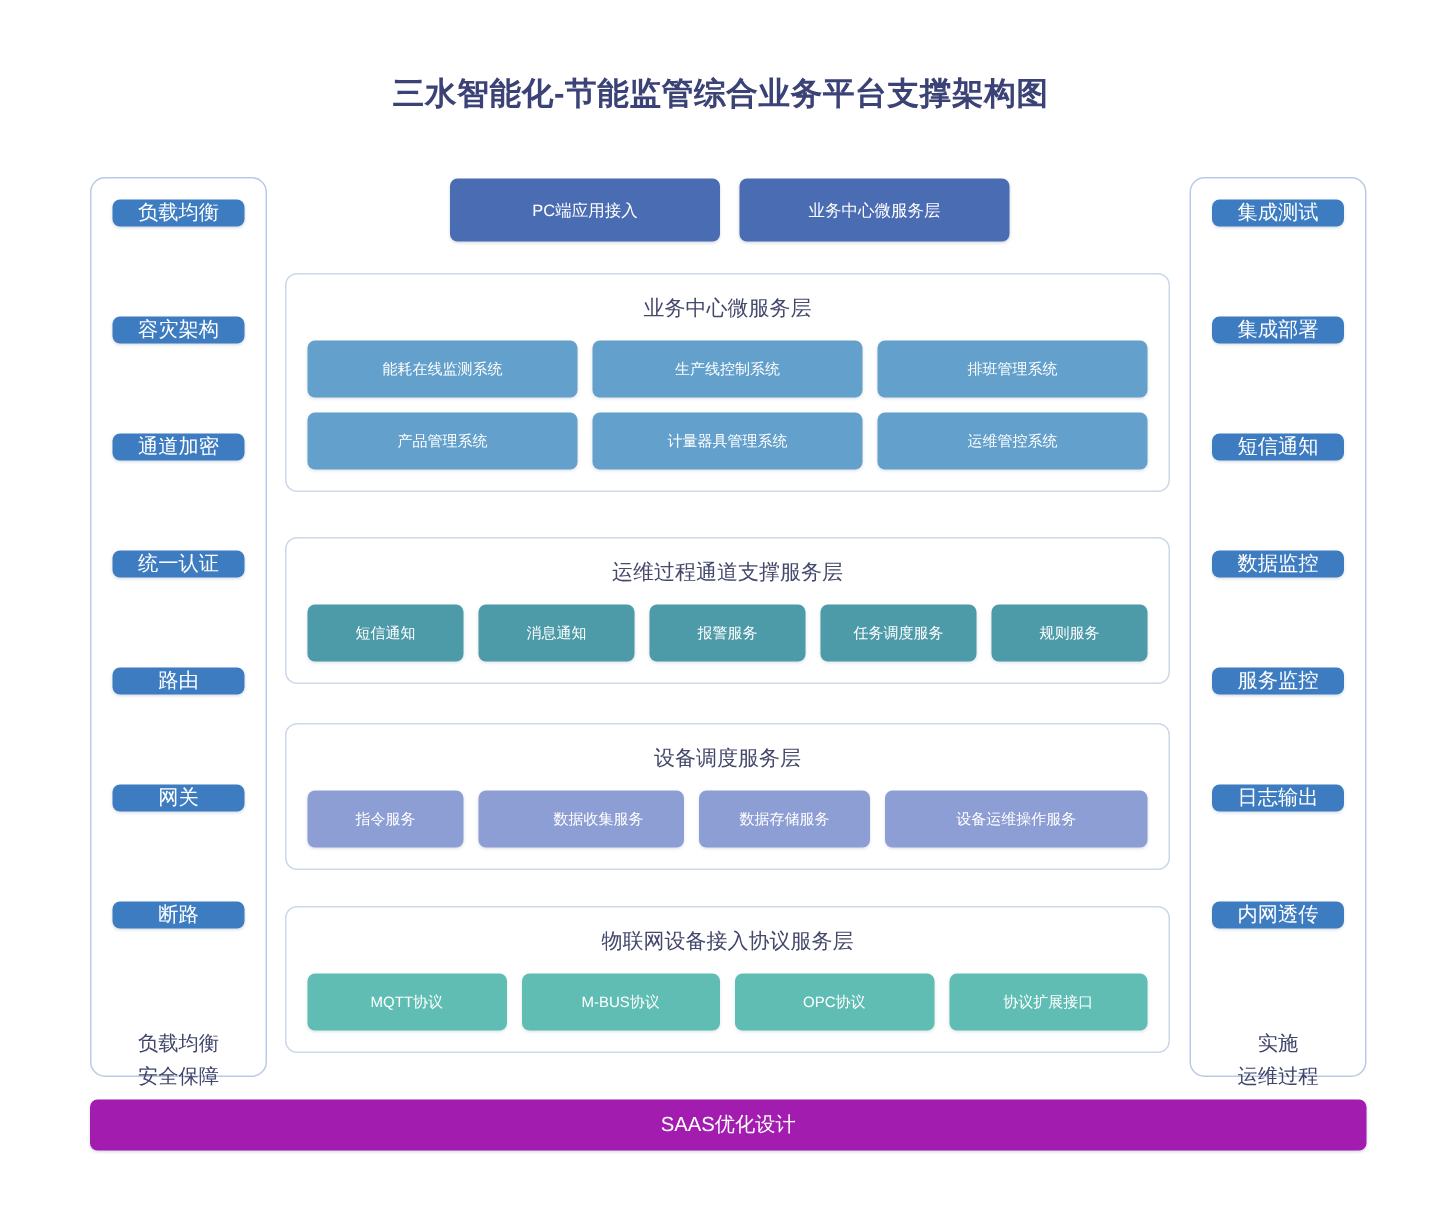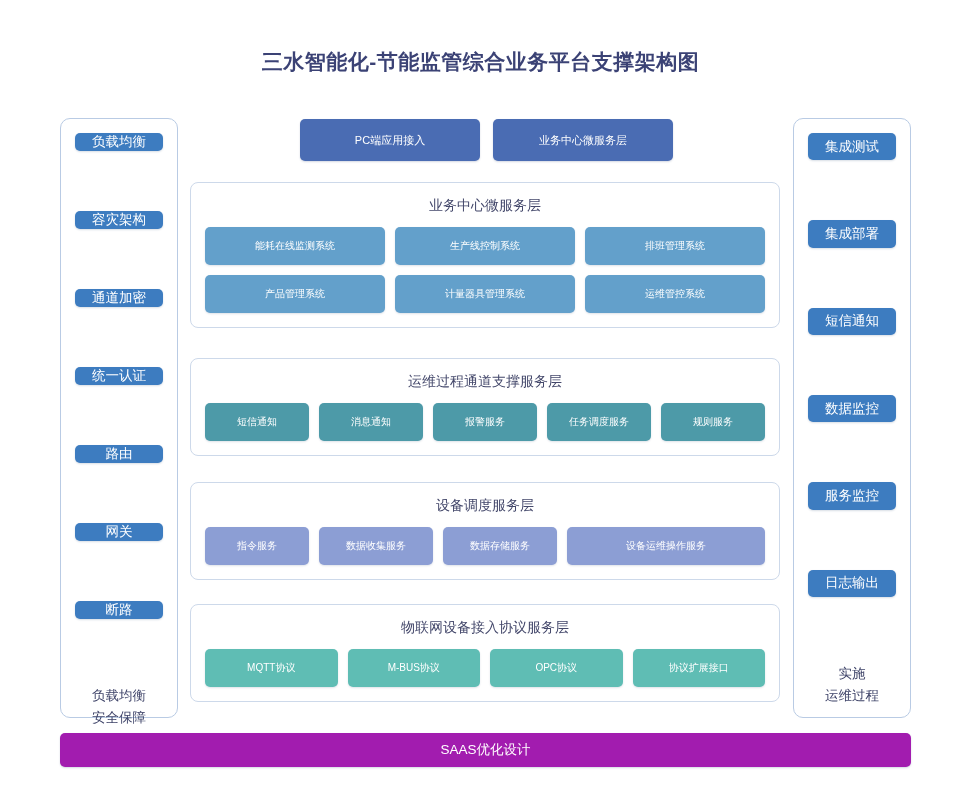--- a/index.html
+++ b/index.html
@@ -121,20 +121,21 @@
     </div>
   </div>
 
   <div class="side right">
     <div class="side-btn">集成测试</div>
     <div class="side-btn">集成部署</div>
     <div class="side-btn">短信通知</div>
     <div class="side-btn">数据监控</div>
     <div class="side-btn">服务监控</div>
     <div class="side-btn">日志输出</div>
+    <div class="side-btn">内网透传</div>
     <div class="side-foot">
       <div>实施</div>
       <div>运维过程</div>
     </div>
   </div>
 
   <div class="access-row">
     <div class="access-btn">PC端应用接入</div>
     <div class="access-btn">业务中心微服务层</div>
   </div>
@@ -161,21 +162,21 @@
       <div class="node">报警服务</div>
       <div class="node">任务调度服务</div>
       <div class="node">规则服务</div>
     </div>
   </div>
 
   <div class="layer layer-device">
     <div class="layer-title">设备调度服务层</div>
     <div class="boxrow">
       <div class="node" style="flex:0 0 104px;">指令服务</div>
-      <div class="node" style="flex:0 0 114px;">数据收集服务</div>
+      <div class="node" style="flex:0 0 114px;padding-left:23px;">数据收集服务</div>
       <div class="node" style="flex:0 0 114px;">数据存储服务</div>
       <div class="node" style="flex:1 1 auto;">设备运维操作服务</div>
     </div>
   </div>
 
   <div class="layer layer-iot">
     <div class="layer-title">物联网设备接入协议服务层</div>
     <div class="boxrow">
       <div class="node">MQTT协议</div>
       <div class="node">M-BUS协议</div>

